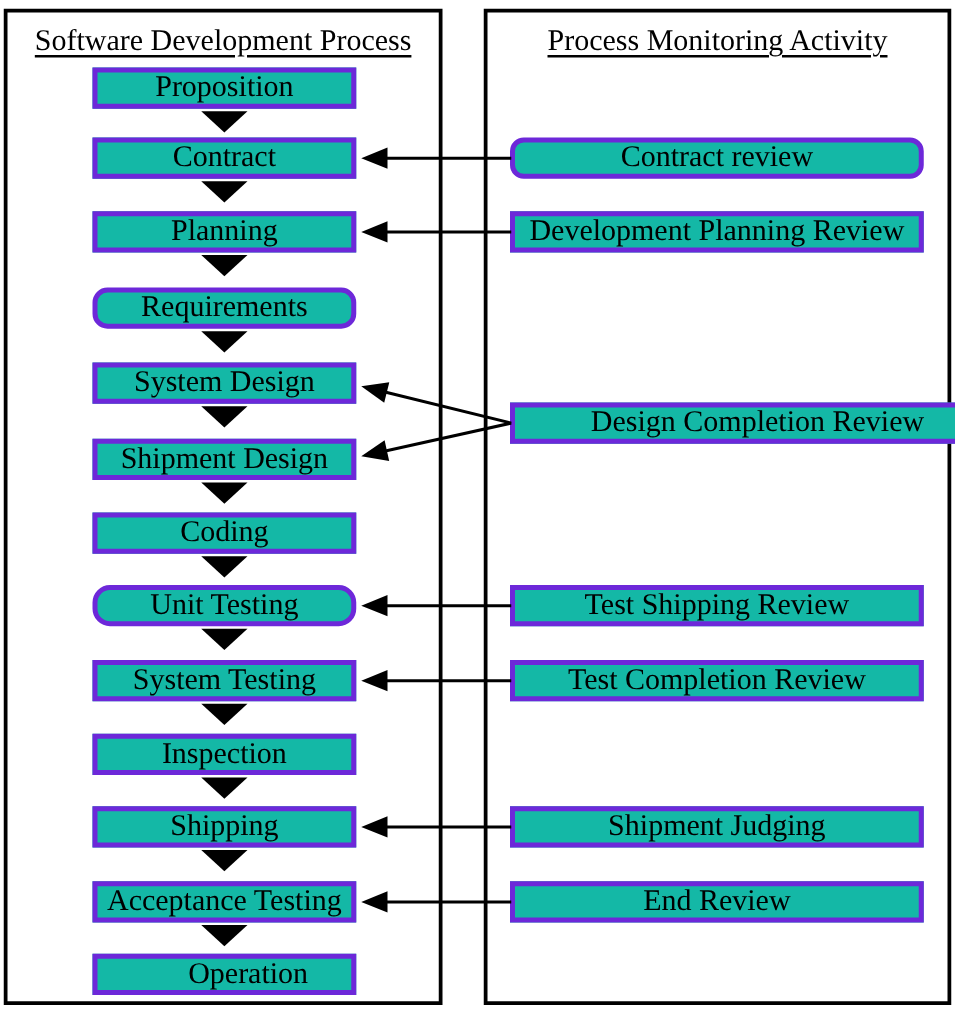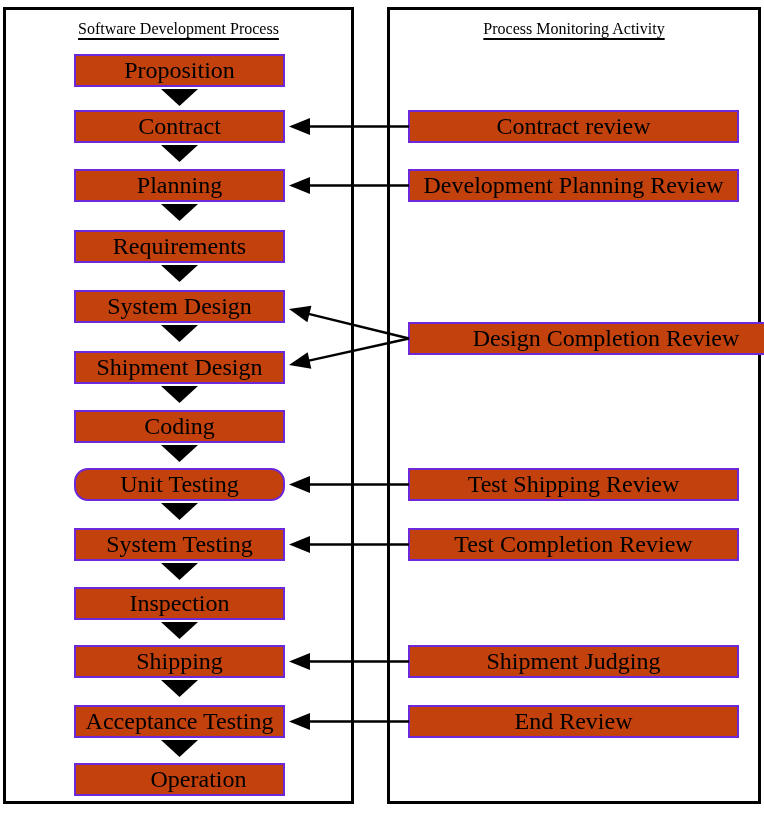--- a/index.html
+++ b/index.html
@@ -21,31 +21,31 @@
     border: 3px solid #000000;
     background: #ffffff;
     box-sizing: border-box;
   }
   .panel-title {
     position: absolute;
     top: 10px;
     left: 0;
     right: 0;
     text-align: center;
-    font-size: 16px;
+    font-size: 24px;
     line-height: 1.15;
     text-decoration: underline;
     text-decoration-thickness: 2px;
     text-underline-offset: 4px;
     white-space: nowrap;
   }
   .pbox {
     position: absolute;
-    border: 2px solid #6d28d9;
-    background: #c2410c;
+    border: 4px solid #6d28d9;
+    background: #14b8a6;
     box-sizing: border-box;
     display: flex;
     align-items: center;
     justify-content: center;
     font-size: 24px;
     line-height: 1;
     white-space: nowrap;
     padding-bottom: 2px;
   }
   svg.overlay {
@@ -65,31 +65,31 @@
   </div>
 
   <div class="panel" id="right-panel" style="left:387px; top:7px; width:374px; height:797px;padding-left:12px;">
     <div class="panel-title">Process Monitoring Activity</div>
   </div>
 
   <div id="boxes">
       <div class="pbox" style="left: 74px; top: 54px; width: 211px; height: 33px;">Proposition</div>
       <div class="pbox" style="left: 74px; top: 110px; width: 211px; height: 33px;">Contract</div>
       <div class="pbox" style="left: 74px; top: 169px; width: 211px; height: 33px;">Planning</div>
-      <div class="pbox" style="left: 74px; top: 230px; width: 211px; height: 33px;">Requirements</div>
+      <div class="pbox" style="left: 74px; top: 230px; width: 211px; height: 33px; border-radius: 12px;">Requirements</div>
       <div class="pbox" style="left: 74px; top: 290px; width: 211px; height: 33px;">System Design</div>
       <div class="pbox" style="left: 74px; top: 351px; width: 211px; height: 33px;">Shipment Design</div>
       <div class="pbox" style="left: 74px; top: 410px; width: 211px; height: 33px;">Coding</div>
       <div class="pbox" style="left: 74px; top: 468px; width: 211px; height: 33px; border-radius: 14px;">Unit Testing</div>
       <div class="pbox" style="left: 74px; top: 528px; width: 211px; height: 33px;">System Testing</div>
       <div class="pbox" style="left: 74px; top: 587px; width: 211px; height: 33px;">Inspection</div>
       <div class="pbox" style="left: 74px; top: 645px; width: 211px; height: 33px;">Shipping</div>
       <div class="pbox" style="left: 74px; top: 705px; width: 211px; height: 33px;">Acceptance Testing</div>
       <div class="pbox" style="left: 74px; top: 763px; width: 211px; height: 33px; padding-left: 38px;">Operation</div>
-      <div class="pbox" style="left: 408px; top: 110px; width: 331px; height: 33px;">Contract review</div>
+      <div class="pbox" style="left: 408px; top: 110px; width: 331px; height: 33px; border-radius: 11px;">Contract review</div>
       <div class="pbox" style="left: 408px; top: 169px; width: 331px; height: 33px;">Development Planning Review</div>
       <div class="pbox" style="left: 408px; top: 322px; width: 396px; height: 33px;">Design Completion Review</div>
       <div class="pbox" style="left: 408px; top: 468px; width: 331px; height: 33px;">Test Shipping Review</div>
       <div class="pbox" style="left: 408px; top: 528px; width: 331px; height: 33px;">Test Completion Review</div>
       <div class="pbox" style="left: 408px; top: 645px; width: 331px; height: 33px;">Shipment Judging</div>
       <div class="pbox" style="left: 408px; top: 705px; width: 331px; height: 33px;">End Review</div>
     </div>
 
   <svg class="overlay" width="764" height="813">
       <polygon points="161,89 198,89 179.5,106" fill="#000000"></polygon>

